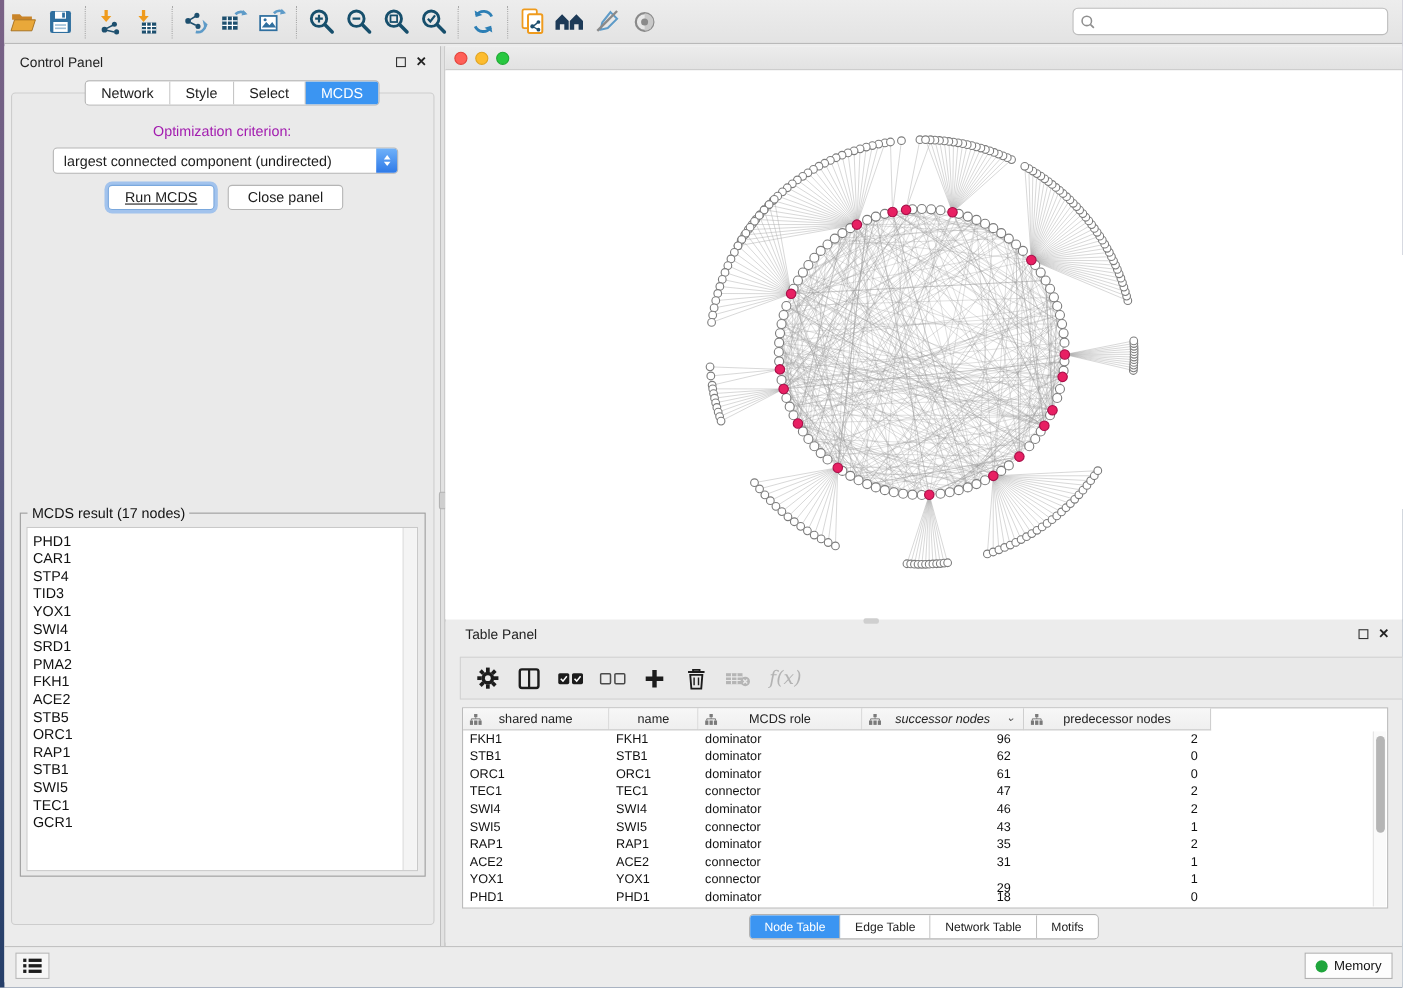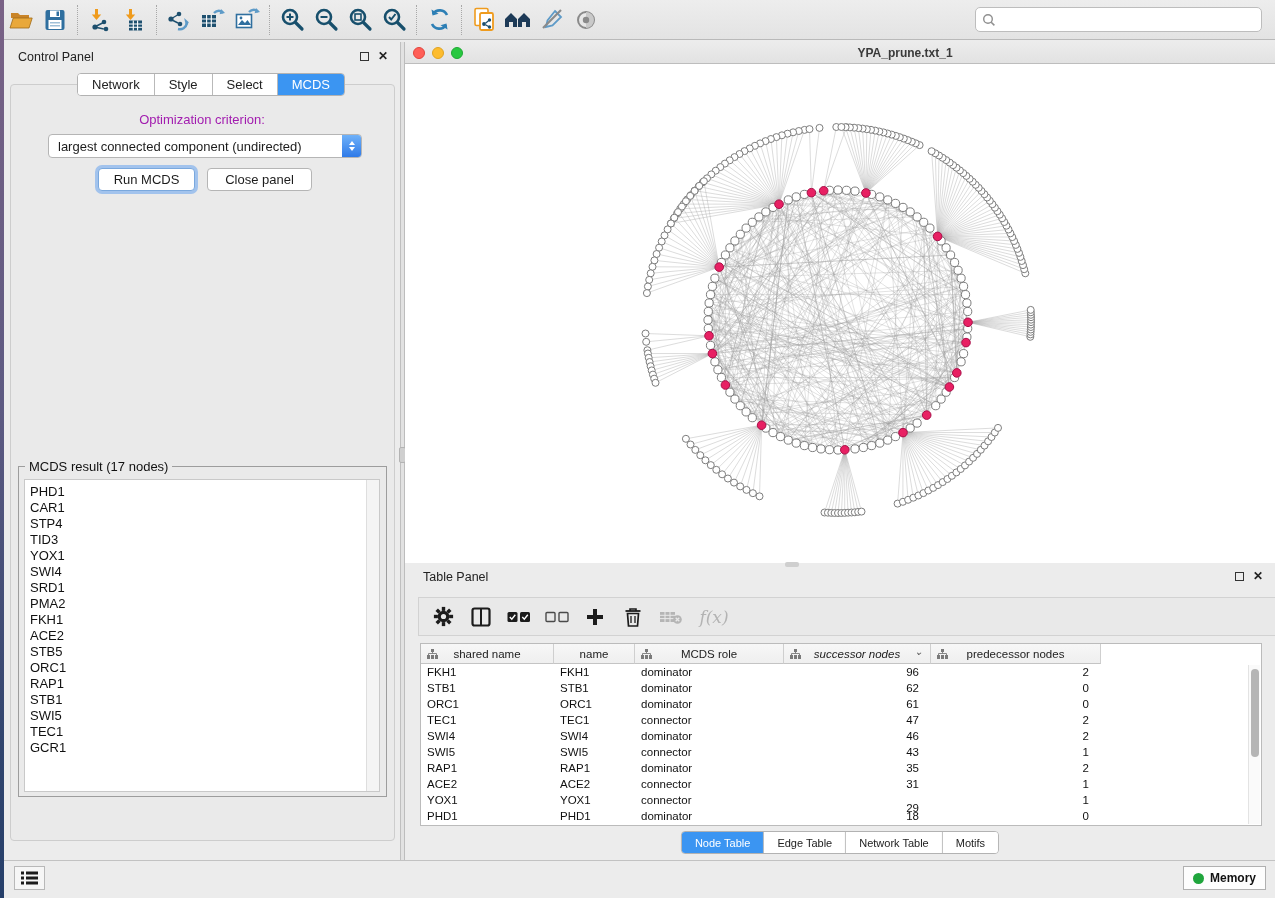--- a/index.html
+++ b/index.html
@@ -84,21 +84,21 @@
   .tbody{position:absolute;left:0;right:14px;top:20px;bottom:0;overflow:hidden;}
   .tr{display:flex;height:16px;align-items:center;}
   .td{font-size:11.5px;color:#111;padding-left:6px;white-space:nowrap;overflow:hidden;}
   .td.num{text-align:right;padding-right:12px;padding-left:0;}
   .tscroll{position:absolute;right:1px;top:21px;bottom:1px;width:12px;background:#fafafa;border-left:1px solid #e3e3e3;}
   .tthumb{position:absolute;left:1.5px;top:4px;width:8px;height:88px;background:#b5b5b5;border-radius:4px;}
   .tp-tabs{position:absolute;left:50%;transform:translateX(-50%);top:266px;}
   .tp-tabs .seg-item{font-size:11px;padding:0 13px;}
 
   
-  .statusbar{position:absolute;left:0;right:0;top:860px;height:38px;background:#ececec;border-top:1px solid #c2c2c2;font-weight:bold;}
+  .statusbar{position:absolute;left:0;right:0;top:860px;height:38px;background:#ececec;border-top:1px solid #c2c2c2;}
   .status-left-btn{position:absolute;left:10px;top:5px;width:31px;height:24px;background:#f6f6f6;border:1px solid #b8b8b8;
     display:flex;align-items:center;justify-content:center;}
   .memory-btn{position:absolute;right:9px;top:5px;height:24px;background:#fdfdfd;border:1px solid #b0b0b0;
     display:flex;align-items:center;gap:6px;padding:0 9px;font-size:12px;color:#111;}
   .memdot{width:11px;height:11px;border-radius:50%;background:#1fa53c;}
 </style>
 </head>
 <body>
 
 <div class="screen">
@@ -257,21 +257,21 @@
           <div class="seg-item sel">MCDS</div>
         </div>
     <div class="opt-label">Optimization criterion:</div>
     <div class="select">
       <span class="sel-val">largest connected component (undirected)</span>
       <span class="stepper">
             <span class="up"></span>
             <span class="down"></span>
           </span>
     </div>
-    <div class="btn focus" style="left:94px;top:126px;width:97px;">Run MCDS</div>
+    <div class="btn focus" style="left:94px;top:126px;width:97px;text-decoration:underline;">Run MCDS</div>
     <div class="btn" style="left:203px;top:126px;width:105px;">Close panel</div>
 
     <div class="fieldset">
       <span class="legend">MCDS result (17 nodes)</span>
       <div class="listbox">
         <div class="items">
               <div class="list-item">PHD1</div>
               <div class="list-item">CAR1</div>
               <div class="list-item">STP4</div>
               <div class="list-item">TID3</div>
@@ -298,21 +298,20 @@
         <div class="grip"></div>
       </div>
 
   <div class="netwin">
     <div class="net-titlebar">
       <div class="lights">
         <span class="light" style="background:#ff5f57;border:0.5px solid #e2443c;"></span>
         <span class="light" style="background:#fdbc2e;border:0.5px solid #e0a421;"></span>
         <span class="light" style="background:#28c840;border:0.5px solid #1faa34;"></span>
       </div>
-      <div class="net-title">YPA_prune.txt_1</div>
     </div>
     <div class="net-body">
       <svg width="870" height="499" viewBox="0 0 870 499">
             <line x1="374.0" y1="140.2" x2="320.4" y2="191.0" class="edge"></line>
             <line x1="374.0" y1="140.2" x2="482.7" y2="376.1" class="edge"></line>
             <line x1="374.0" y1="140.2" x2="360.8" y2="364.1" class="edge"></line>
             <line x1="374.0" y1="140.2" x2="505.2" y2="147.9" class="edge"></line>
             <line x1="374.0" y1="140.2" x2="303.0" y2="256.0" class="edge"></line>
             <line x1="374.0" y1="140.2" x2="433.0" y2="126.0" class="edge"></line>
             <line x1="374.0" y1="140.2" x2="329.9" y2="335.1" class="edge"></line>

